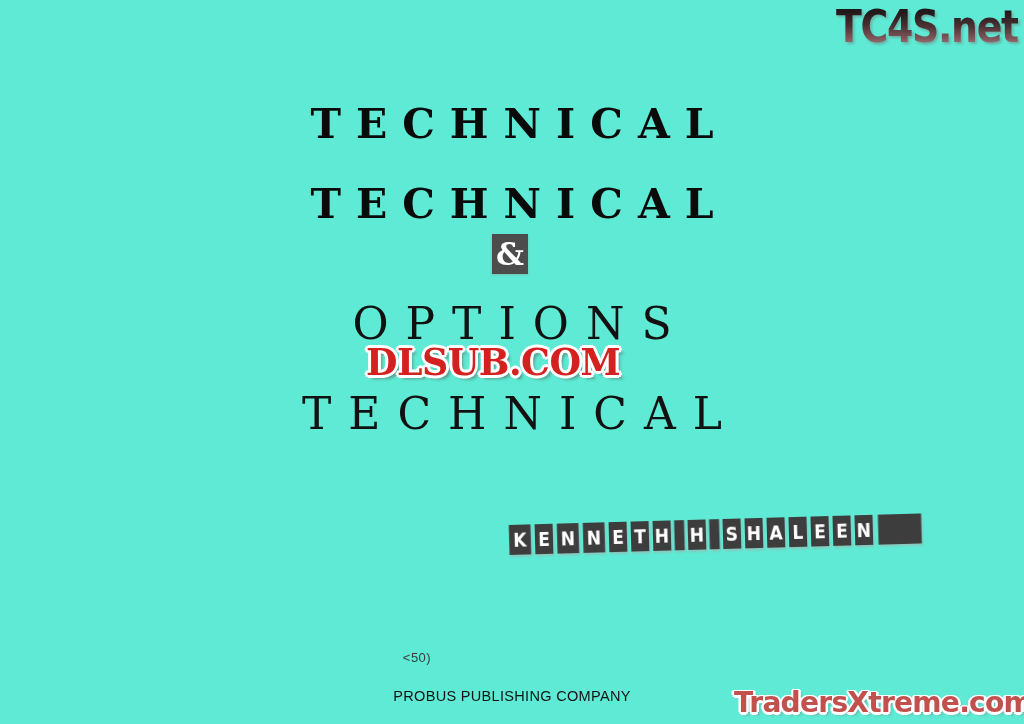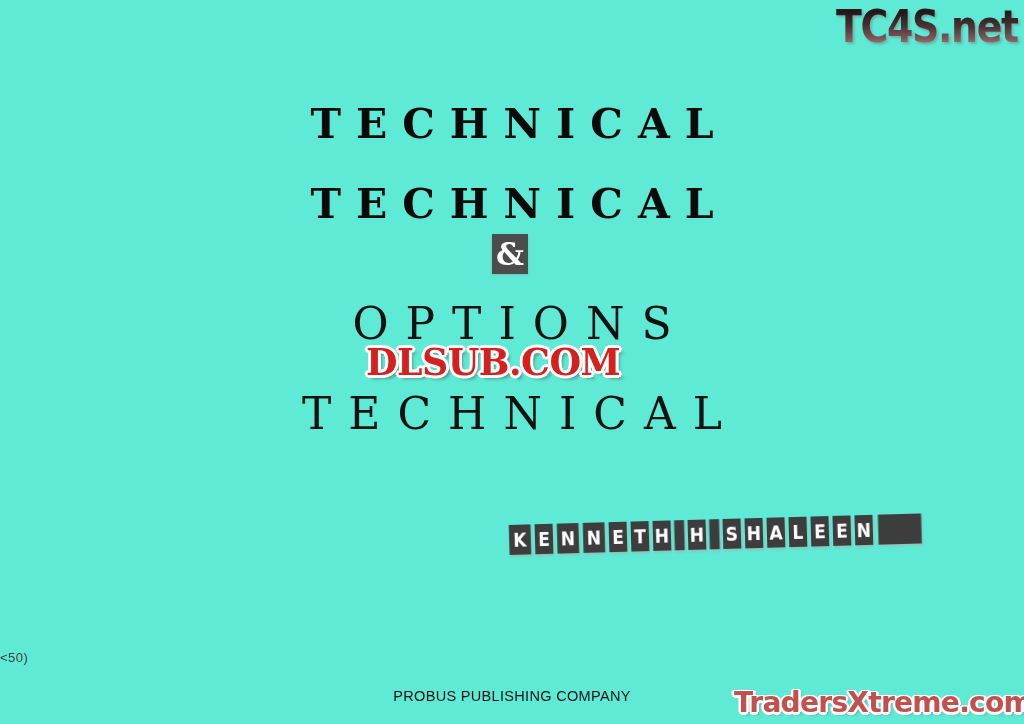--- a/index.html
+++ b/index.html
@@ -166,21 +166,21 @@
   .author-tile.wide  { min-width: 24px; }
   .author-tile.blank { min-width: 48px; }
   .author-tile.gap   { min-width: 11px; }
 
   
   #scan-artifact {
     position: absolute;
     left: 0;
     top: 650px;
     width: 834px;
-    text-align: left;
+    text-align: center;
     font-family: "Liberation Sans", sans-serif;
     font-size: 13px;
     color: #3c3c3c;
     letter-spacing: 0.5px;
   }
   #publisher-line {
     position: absolute;
     left: 0;
     top: 687px;
     width: 1024px;

